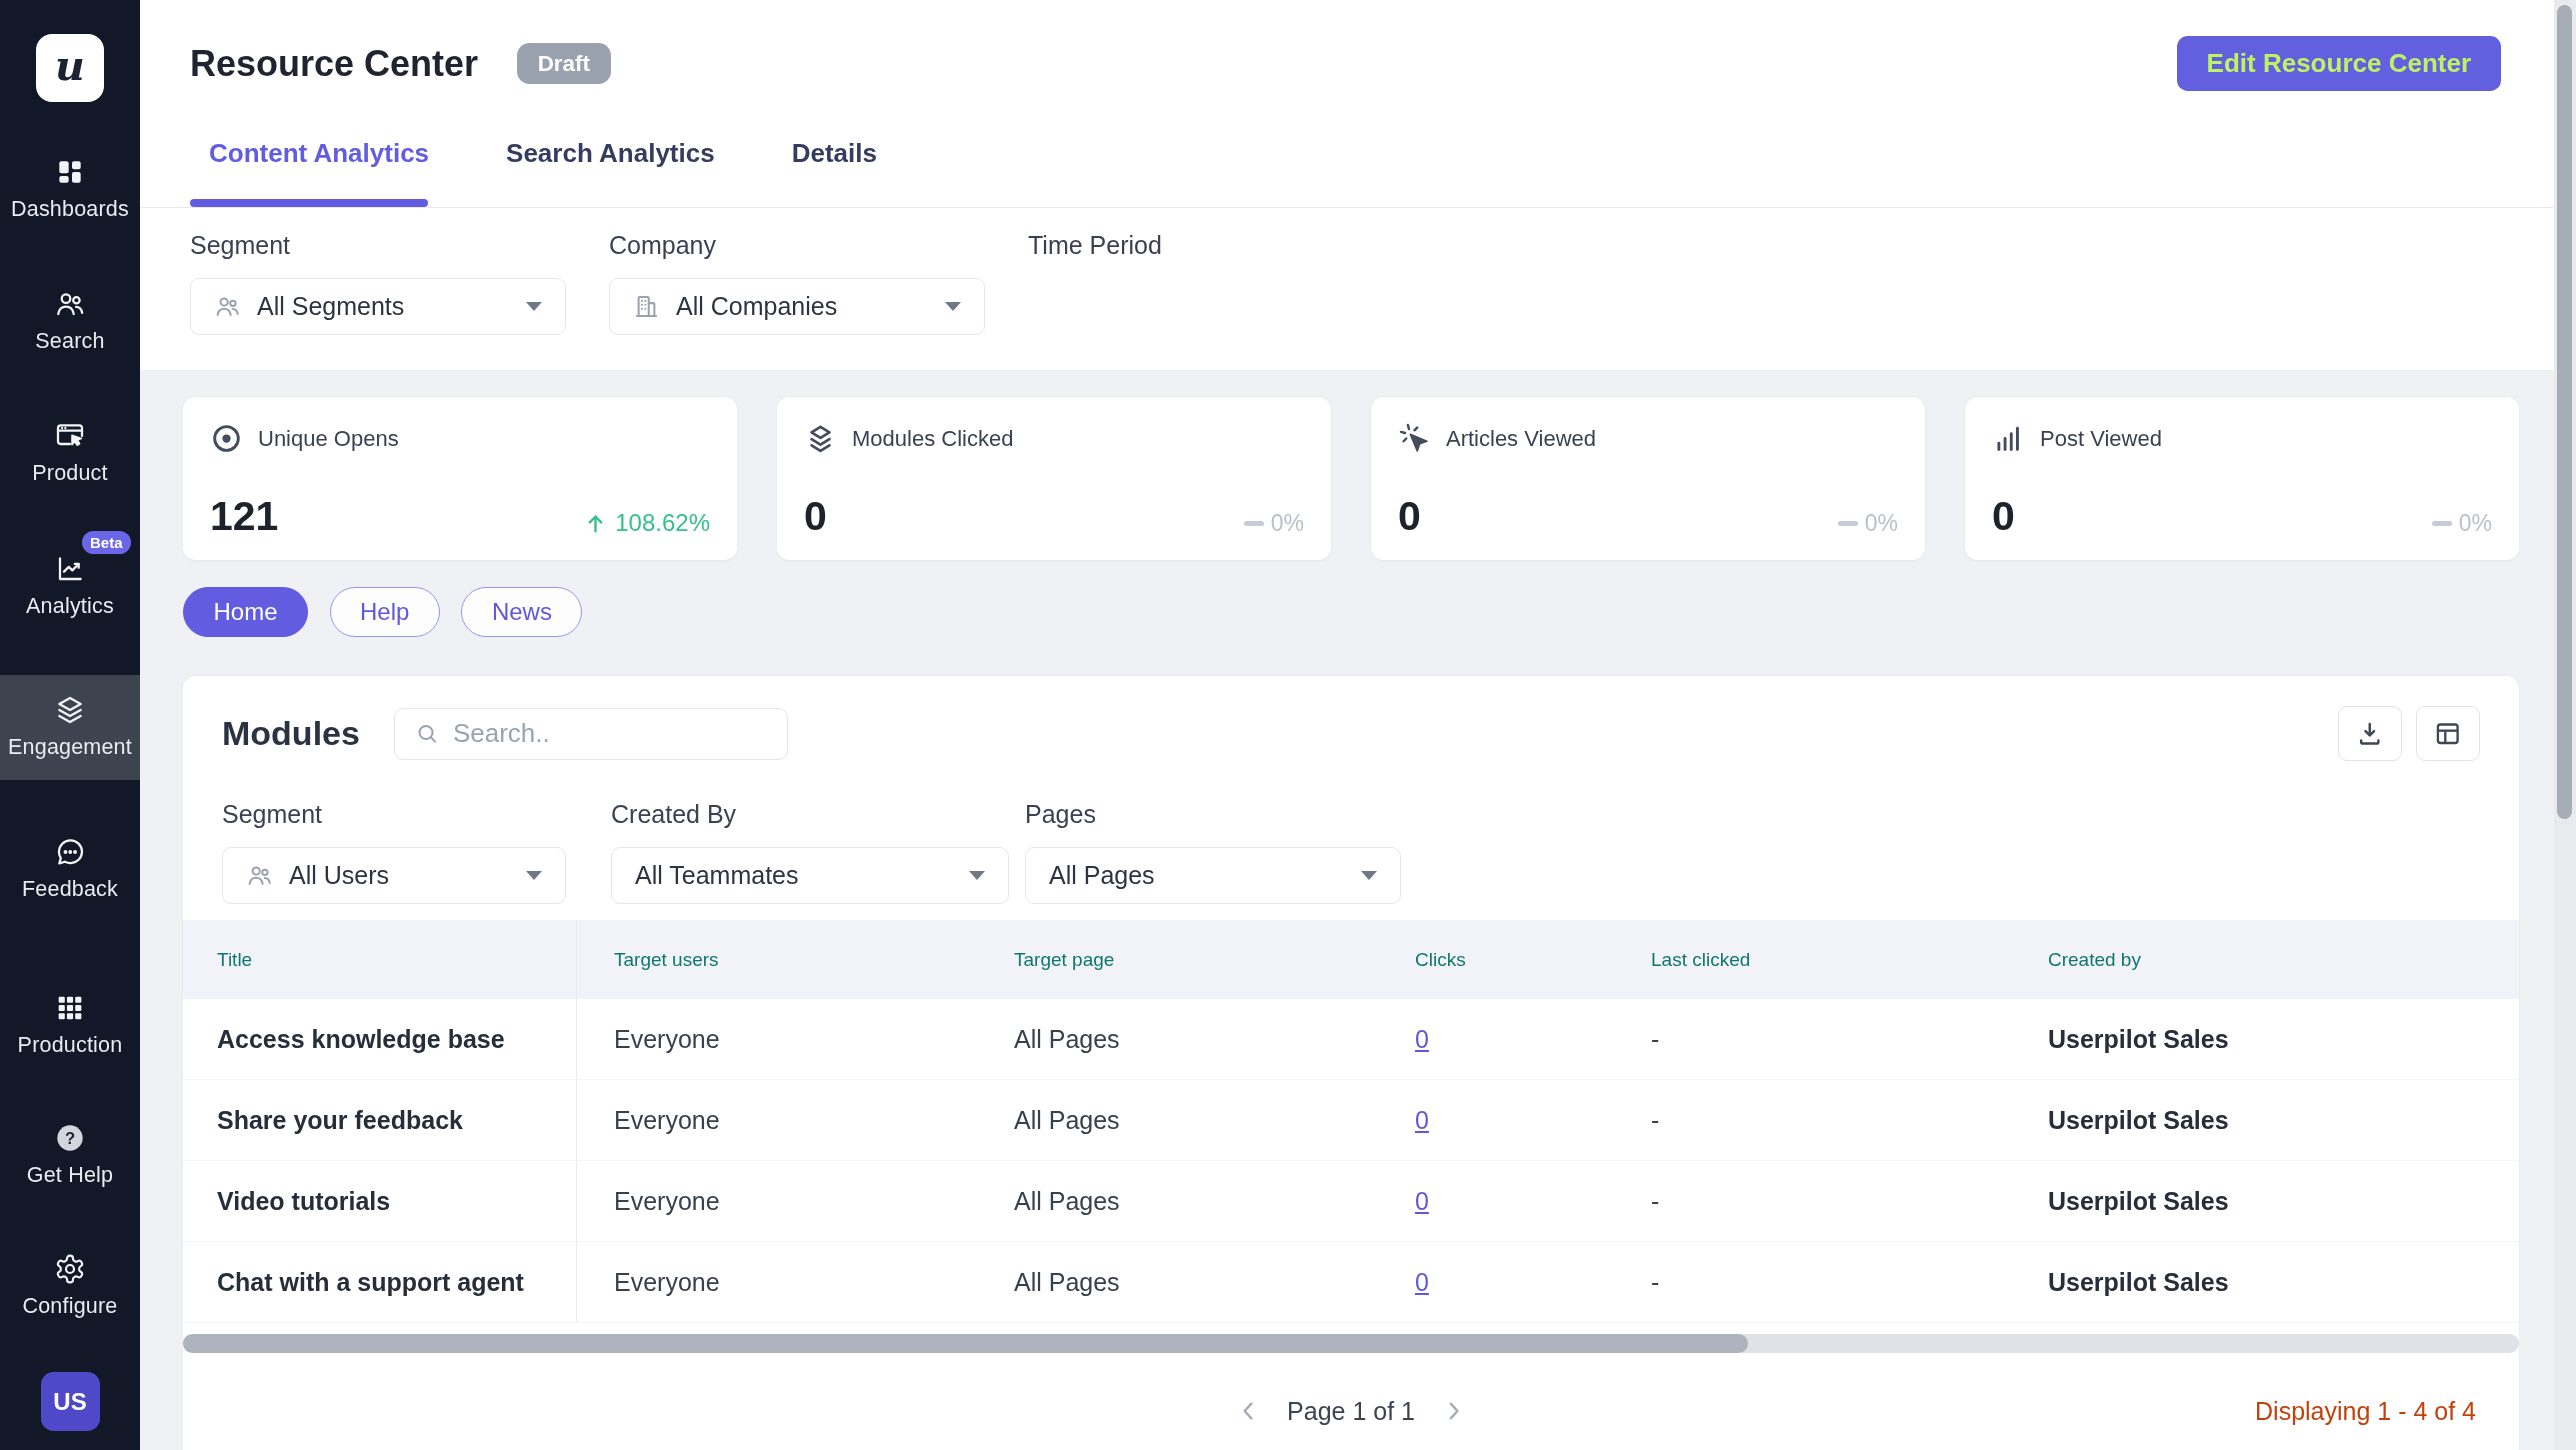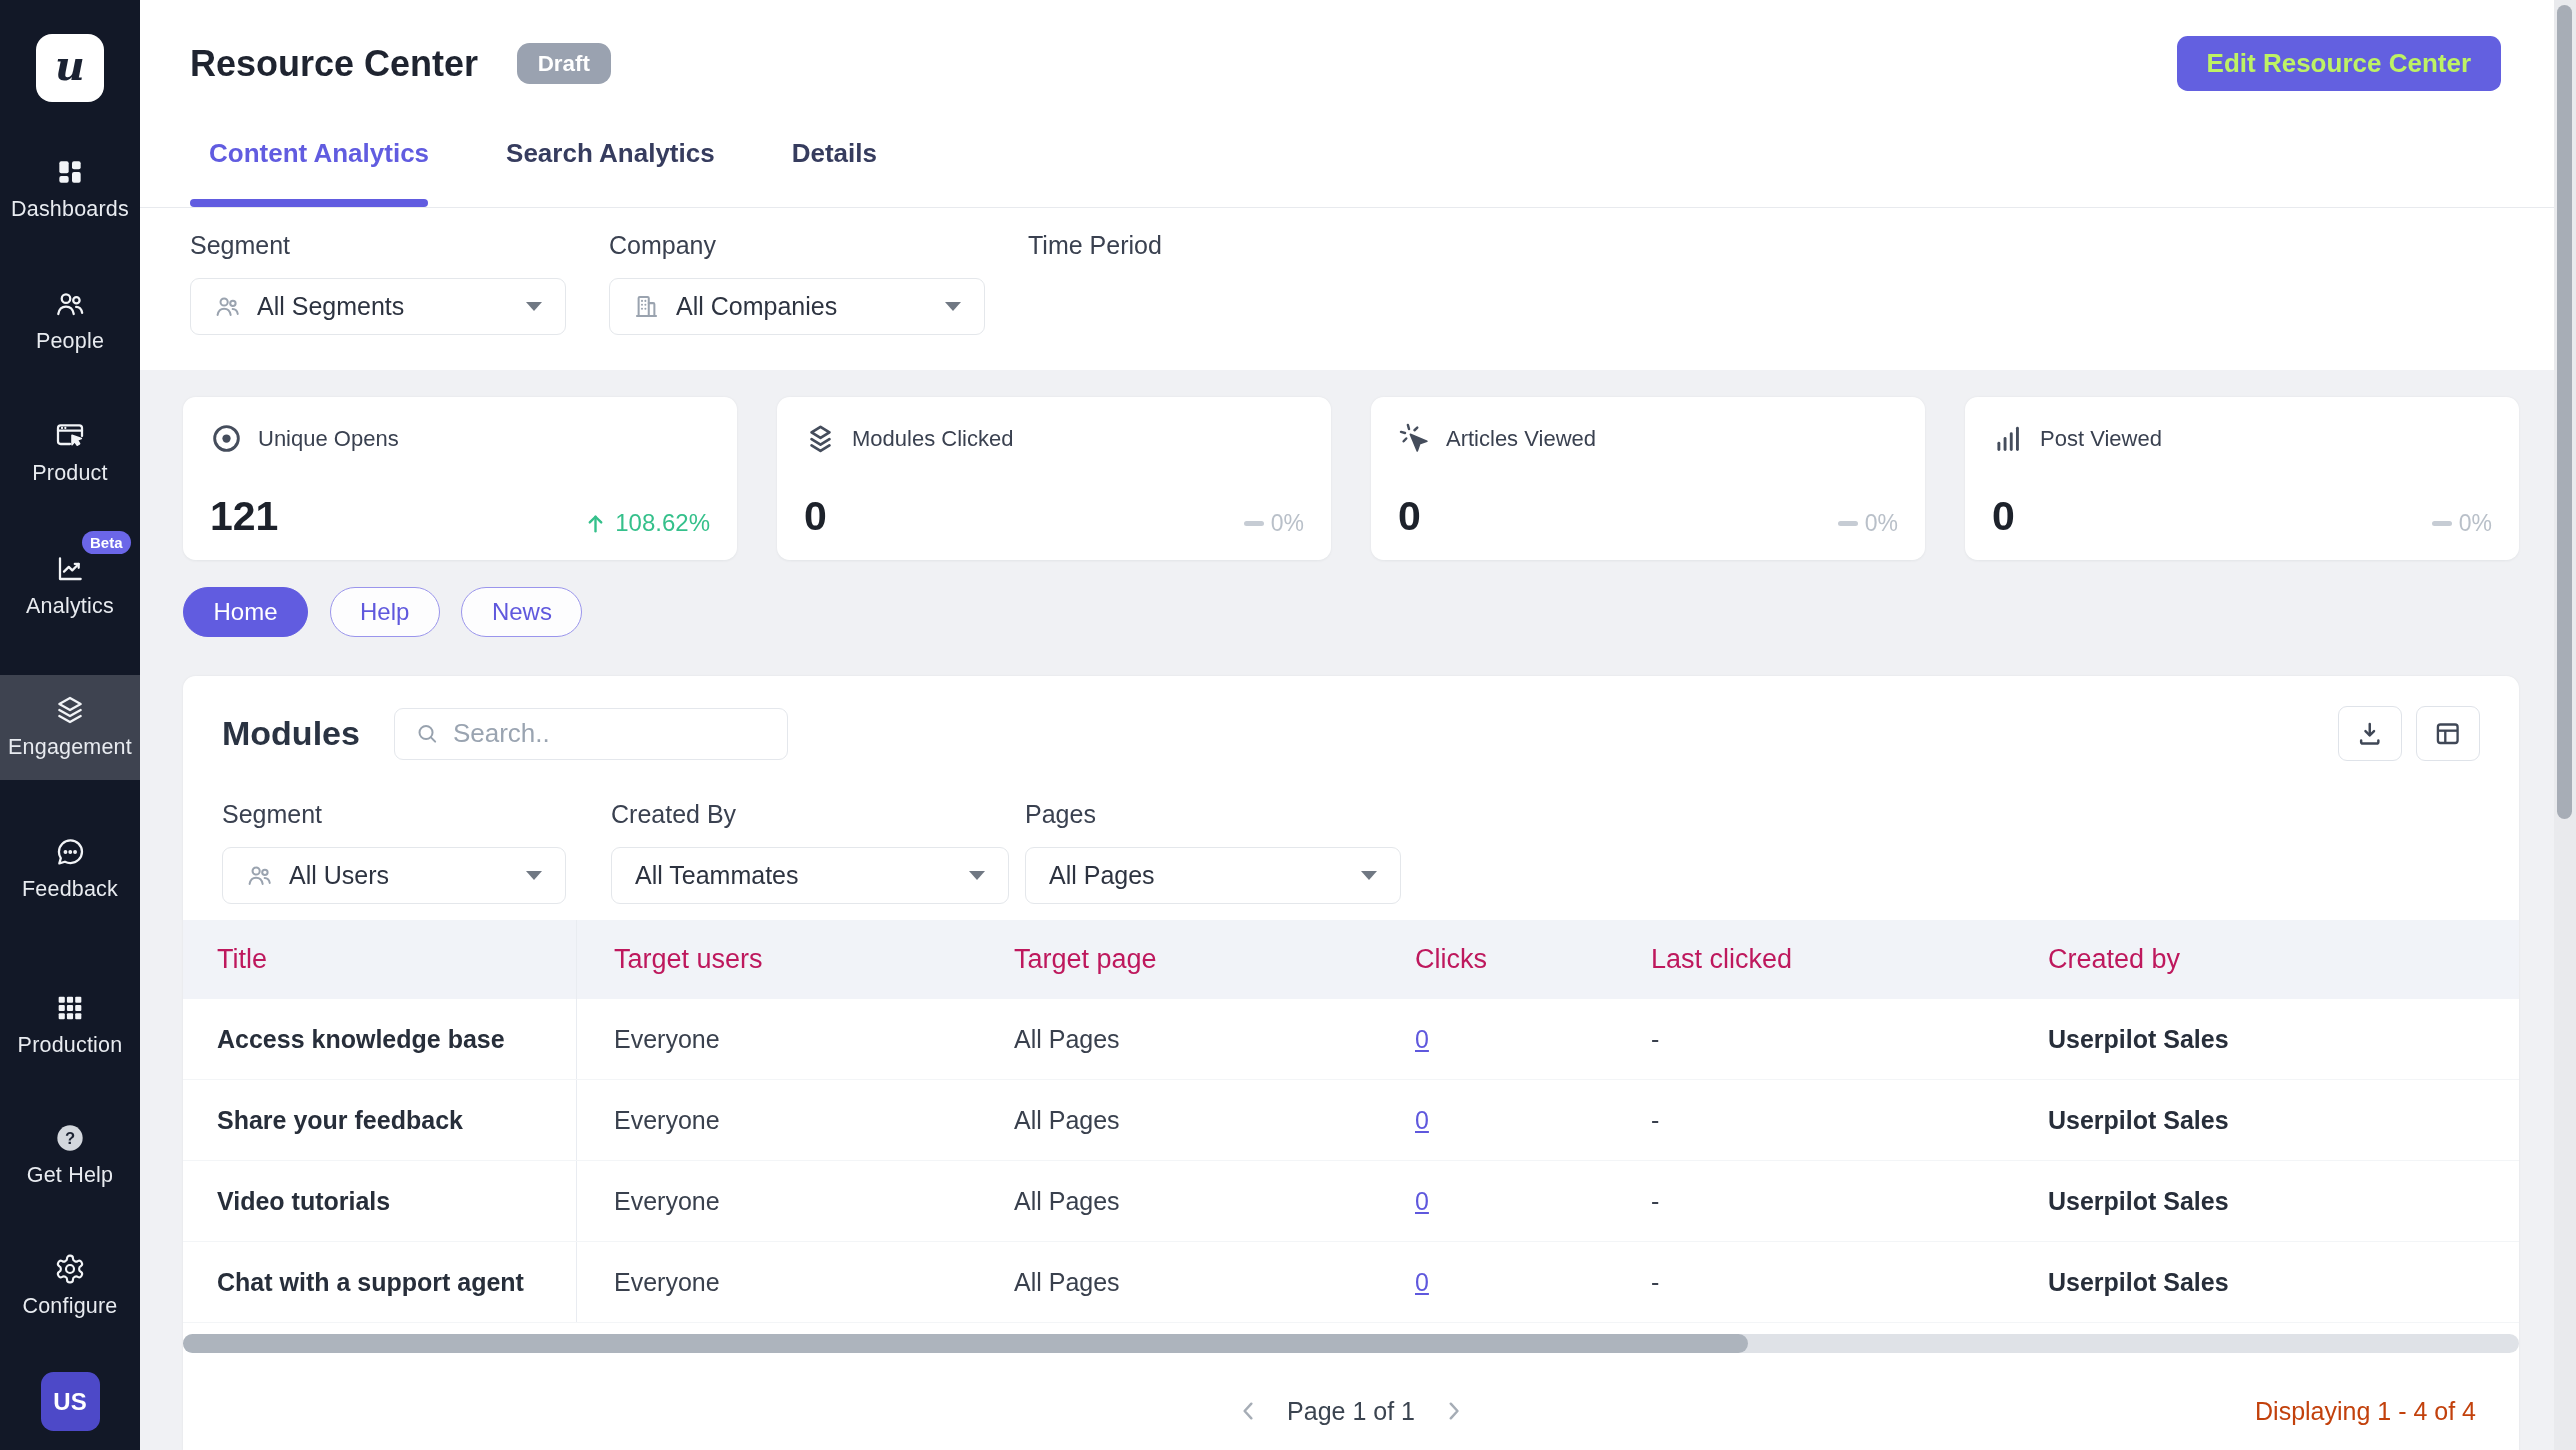--- a/index.html
+++ b/index.html
@@ -78,21 +78,21 @@
   .mod-filters .dd-group:nth-child(1) { width:344px; margin-right:45px; }
   .mod-filters .dd-group:nth-child(2) { width:398px; margin-right:16px; }
   .mod-filters .dd-group:nth-child(3) { width:376px; }
   .mod-filters .dd-box { width:100%; }
 
   
   .table { margin-top:16px; }
   .trow { display:grid; grid-template-columns:360px 437px 401px 236px 397px 1fr; align-items:center; padding-left:34px; }
   .trow > div { height:100%; display:flex; align-items:center; }
   .thead { height:79px; background:#f1f3f8; }
-  .thead .th { font-size:27px; color:#be185d; }
+  .thead .th { font-size:19px; color:#0f766e; }
   .tbody-row { height:81px; border-bottom:0.9px solid #f3f5f7; }
   .cell-title { font-size:25px; font-weight:600; color:#272e3a; }
   .cell-plain { font-size:25px; color:#39404d; }
   .cell-link { font-size:25px; color:#5f58dd; text-decoration:underline; cursor:pointer; }
   .cell-created { font-size:25px; font-weight:600; color:#272e3a; }
   .col-1 { border-right:0.9px solid #e9ecf1; padding-right:18px; }
   .col-2 { padding-left:37px; }
 
   
   .hscroll { margin-top:10.7px; height:19.7px; background:#dfe2e7; border-radius:9.8px; position:relative; }
@@ -127,21 +127,21 @@
         </svg>
       <span class="nav-label">Dashboards</span>
     </div>
     <div class="nav-item">
       <svg viewBox="0 0 24 24" fill="none" stroke="currentColor" stroke-width="1.7" stroke-linecap="round" stroke-linejoin="round">
           <circle cx="9" cy="8" r="3.2"></circle>
           <path d="M3.2 19.5c.6-3.4 2.8-5.5 5.8-5.5s5.2 2.1 5.8 5.5"></path>
           <circle cx="16.8" cy="9.2" r="2.4"></circle>
           <path d="M16.6 14.2c2.4.1 4 1.7 4.5 4.4"></path>
         </svg>
-      <span class="nav-label">People</span>
+      <span class="nav-label">Search</span>
     </div>
     <div class="nav-item">
       <svg viewBox="0 0 24 24" fill="none" stroke="currentColor" stroke-width="1.7" stroke-linecap="round" stroke-linejoin="round">
           <path d="M21 12V6a2 2 0 0 0-2-2H5a2 2 0 0 0-2 2v10a2 2 0 0 0 2 2h7"></path>
           <path d="M3 8h18"></path>
           <path d="M6 6h.01M8.5 6h.01"></path>
           <path d="m13.5 11.5 7 2.3-3 1.2 1.7 2.8-1.9 1.1-1.7-2.8-2.1 2.4z" fill="currentColor" stroke-width="1.2"></path>
         </svg>
       <span class="nav-label">Product</span>
     </div>

